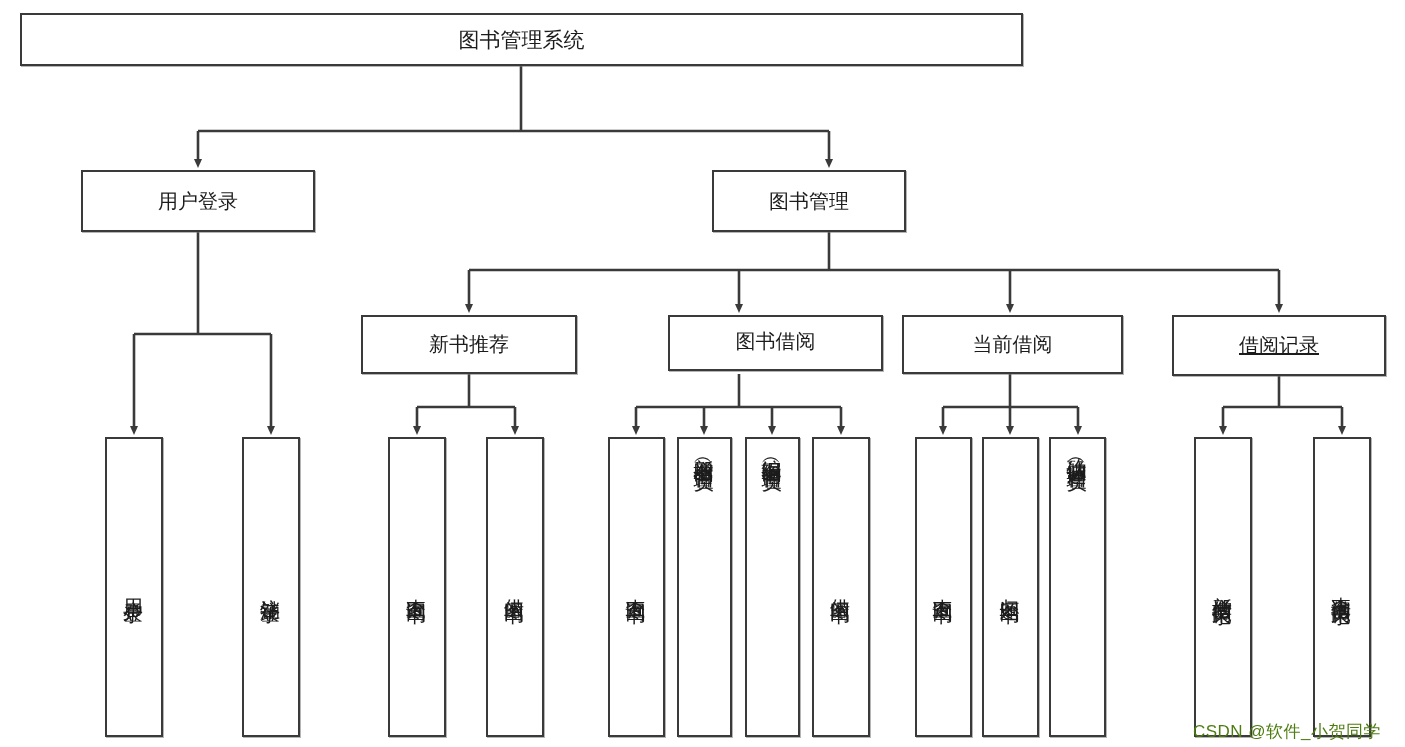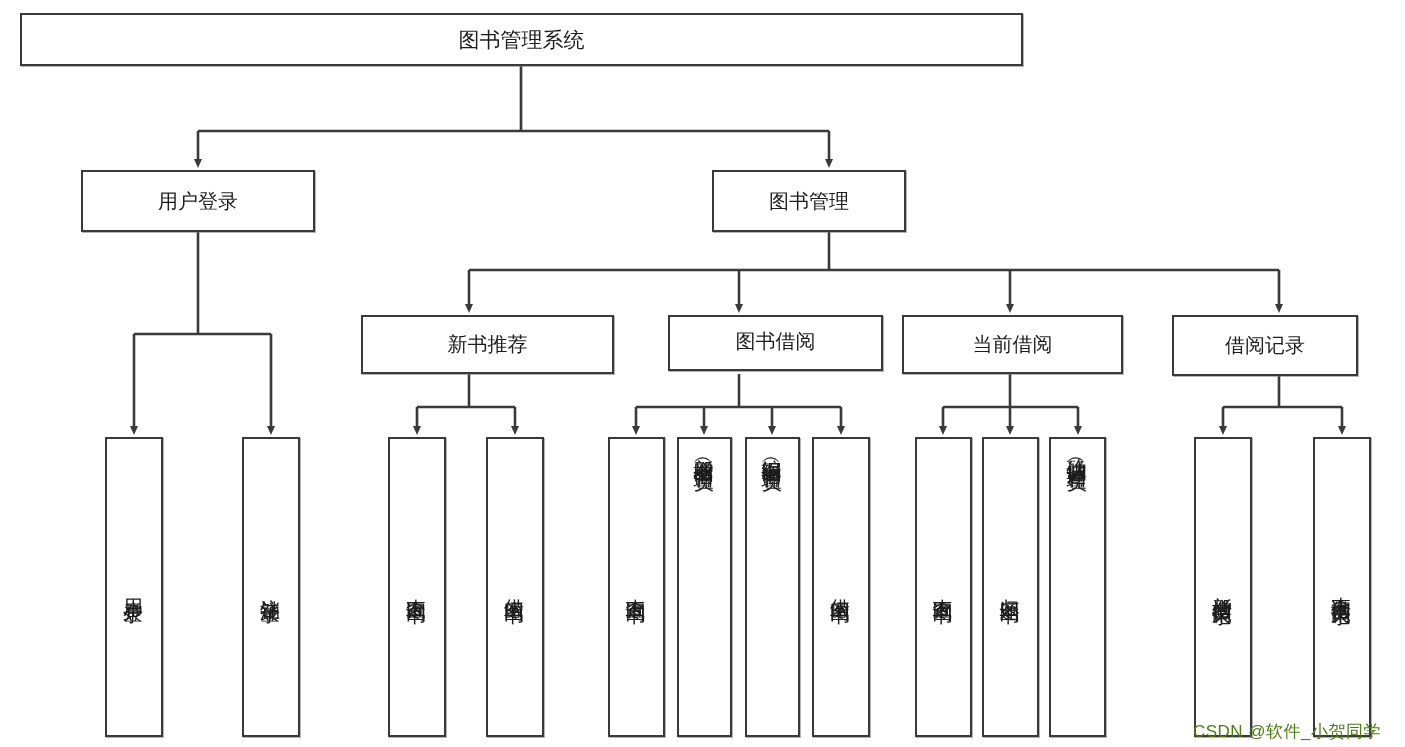--- a/index.html
+++ b/index.html
@@ -116,30 +116,30 @@
     <span>图书管理系统</span>
   </div>
 
   <div class="node lvl2" style="left:81px;top:170px;width:234px;height:62px;">
     <span>用户登录</span>
   </div>
   <div class="node lvl2" style="left:712px;top:170px;width:194px;height:62px;">
     <span>图书管理</span>
   </div>
 
-  <div class="node lvl3" style="left:361px;top:315px;width:253px;height:59px;">
+  <div class="node lvl3" style="left:361px;top:315px;width:216px;height:59px;">
     <span>新书推荐</span>
   </div>
   <div class="node lvl3" style="left:668px;top:315px;width:215px;height:56px;font-family:Liberation Mono, monospace;">
     <span>图书借阅</span>
   </div>
   <div class="node lvl3" style="left:902px;top:315px;width:221px;height:59px;">
     <span>当前借阅</span>
   </div>
-  <div class="node lvl3" style="left:1172px;top:315px;width:186px;height:61px;">
+  <div class="node lvl3" style="left:1172px;top:315px;width:214px;height:61px;text-decoration:underline;">
     <span>借阅记录</span>
   </div>
 
   <div class="leaf center" style="left:105px;top:437px;width:58px;height:300px;">
     <span class="vtext">用户登录</span>
   </div>
   <div class="leaf center" style="left:242px;top:437px;width:58px;height:300px;">
     <span class="vtext">注销登录</span>
   </div>
 

